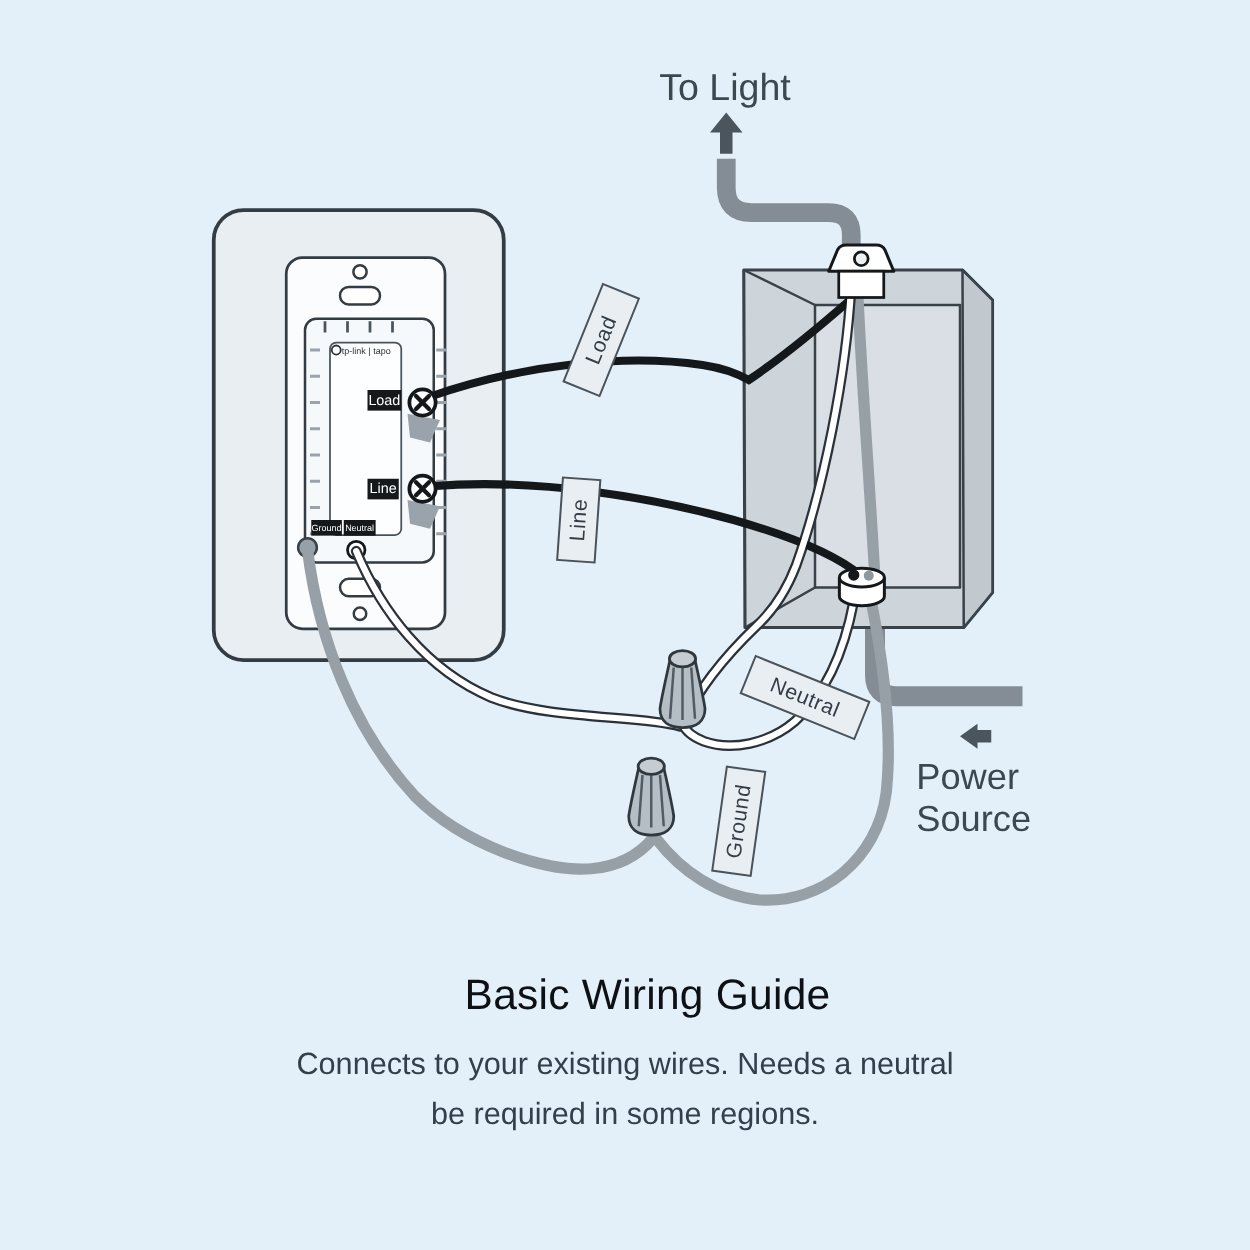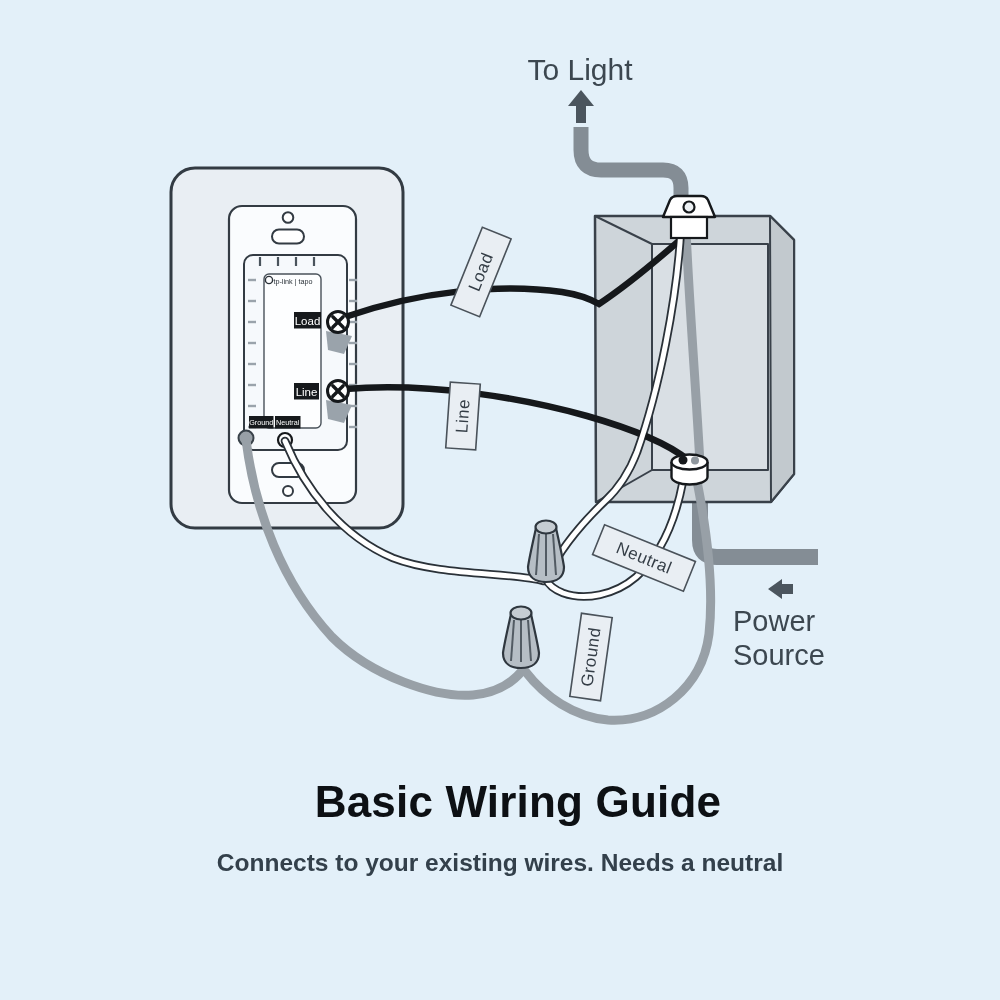--- a/index.html
+++ b/index.html
@@ -15,22 +15,22 @@
   .tag-text{fill:#343d46;font-size:17px;text-anchor:middle;dominant-baseline:central;letter-spacing:.5px;}
   .blabel-rect{fill:#16191c;}
   .blabel-text{fill:#ffffff;text-anchor:middle;dominant-baseline:central;}
   .wire-black{fill:none;stroke:#15181b;stroke-width:6.5;stroke-linecap:round;}
   .wire-white-under{fill:none;stroke:#2a3138;stroke-width:8.6;stroke-linecap:round;}
   .wire-white-over{fill:none;stroke:#ffffff;stroke-width:5;stroke-linecap:round;}
   .wire-gray{fill:none;stroke:#98a0a7;stroke-width:9;stroke-linecap:round;}
   .conduit{fill:none;stroke:#848d95;}
   .outline{stroke:#333b43;}
   .footer{position:absolute;left:0;top:777px;width:1000px;text-align:center;}
-  .footer-title{font-size:44px;font-weight:bold;color:#0d1014;letter-spacing:.2px;padding-left:36px;}
-  .footer-body{margin-top:16px;font-size:24.5px;line-height:40px;color:#33404b;font-weight:bold;}
+  .footer-title{font-size:34px;font-weight:normal;color:#0d1014;letter-spacing:.2px;padding-left:36px;}
+  .footer-body{margin-top:16px;font-size:24.5px;line-height:40px;color:#33404b;}
 </style>
 </head>
 <body>
 
 <svg id="diagram" width="1000" height="1000" viewBox="0 0 1000 1000">
 
   <text x="580" y="80" text-anchor="middle" class="caption-text">To Light</text>
   <path d="M581,90 L594,106 L586,106 L586,123 L576,123 L576,106 L568,106 Z" fill="#4b555e"></path>
 
   <path d="M768,589 L782,579 L782,584 L793,584 L793,594 L782,594 L782,599 Z" fill="#4b555e"></path>
@@ -181,14 +181,15 @@
     <circle r="10.5" fill="#ffffff" stroke="#15181b" stroke-width="3"></circle>
     <line x1="-5.2" y1="-5.2" x2="5.2" y2="5.2" stroke="#15181b" stroke-width="3.4" stroke-linecap="round"></line>
     <line x1="-5.2" y1="5.2" x2="5.2" y2="-5.2" stroke="#15181b" stroke-width="3.4" stroke-linecap="round"></line>
   </g>
 </svg>
 
 <div class="footer">
   <div class="footer-title">Basic Wiring Guide</div>
   <div class="footer-body">
     <div>Connects to your existing wires. Needs a neutral</div>
+    <div>be required in some regions.</div>
   </div>
 </div>
 
 </body></html>

